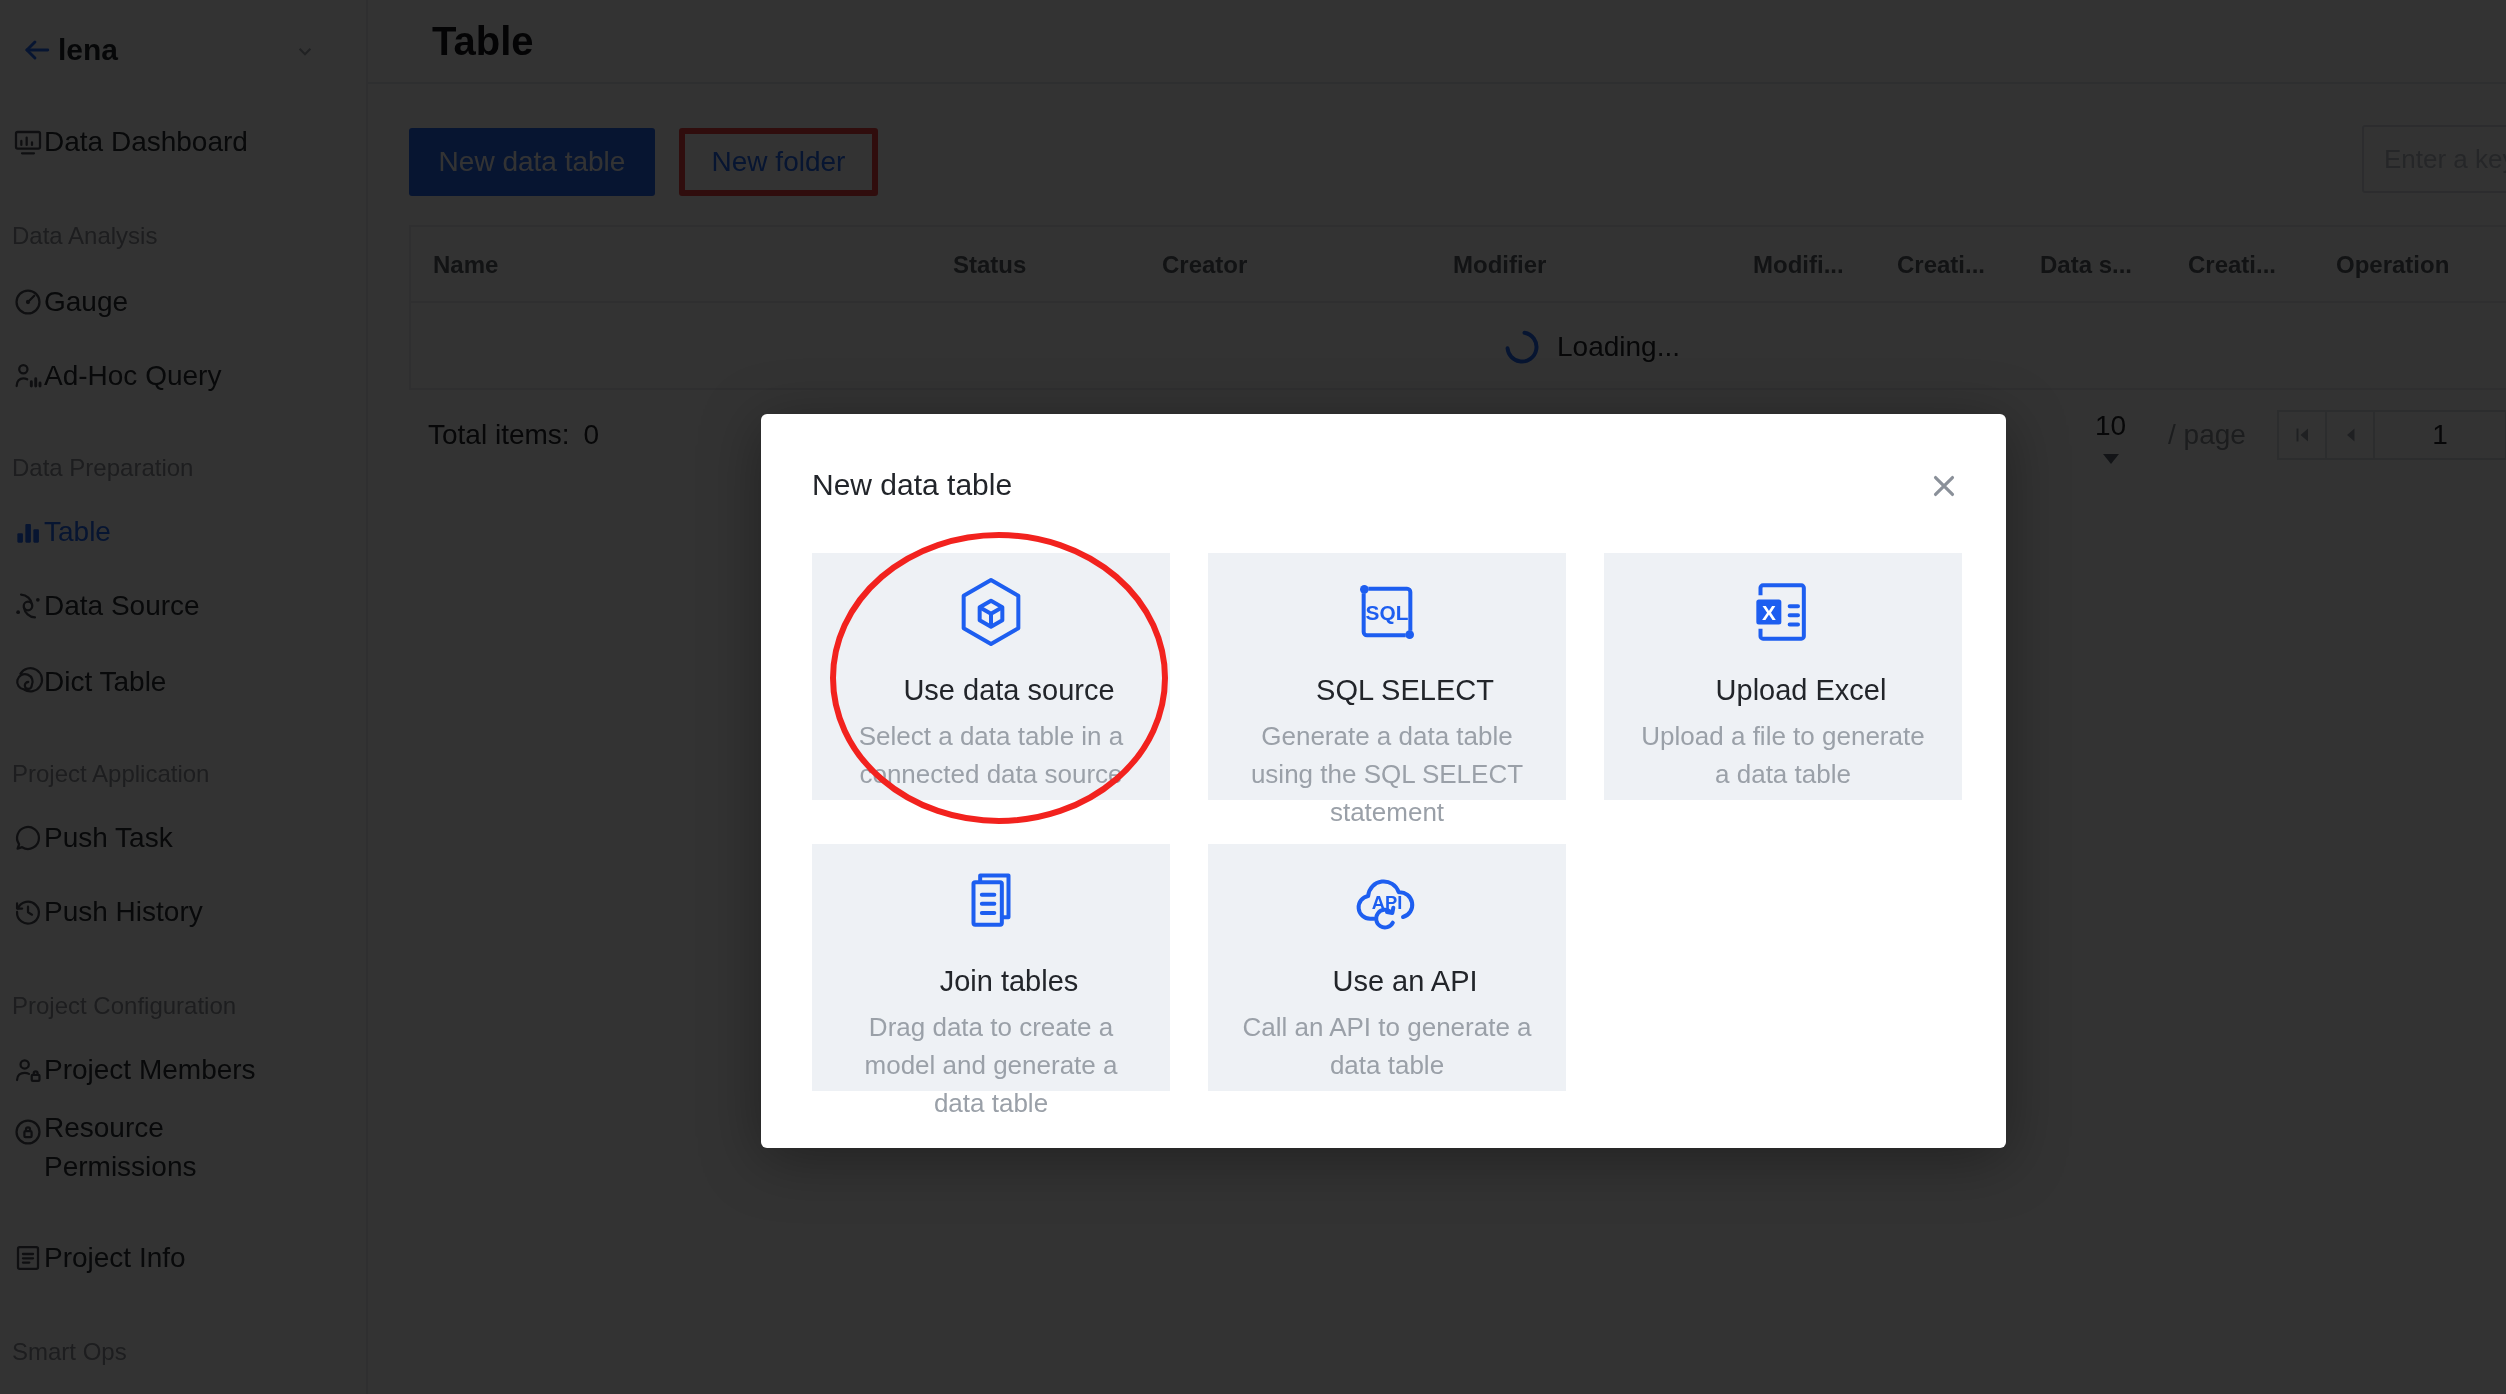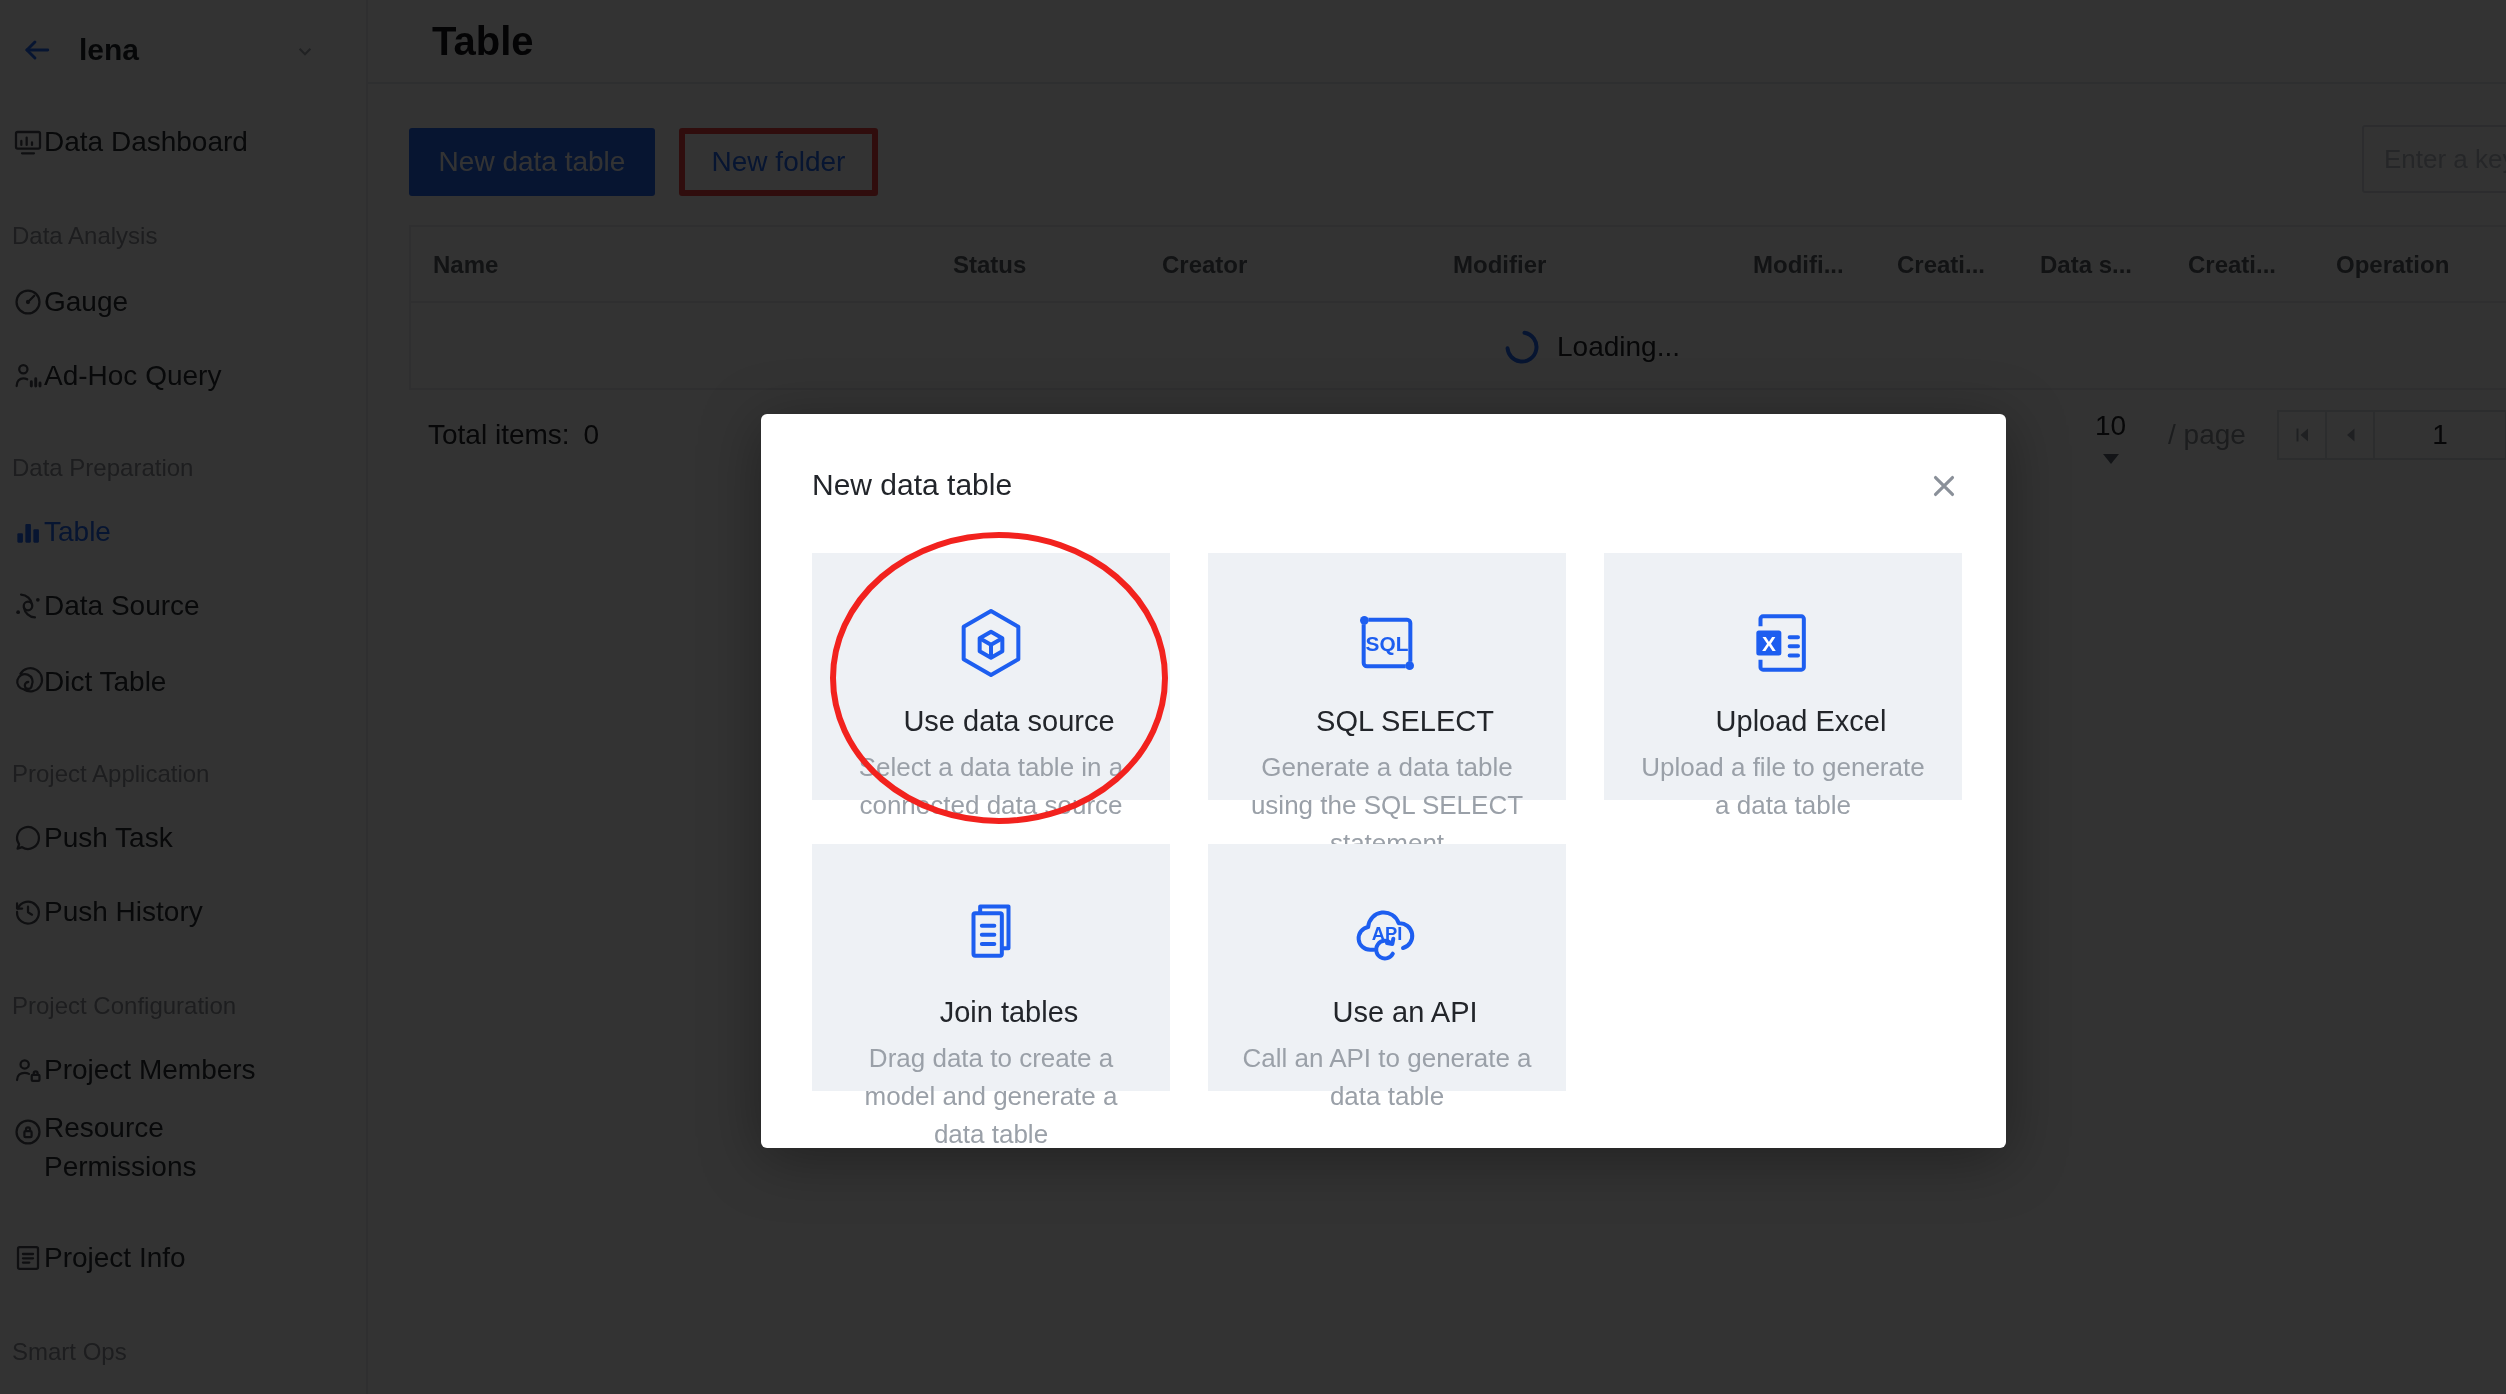--- a/index.html
+++ b/index.html
@@ -5,21 +5,21 @@
   * { margin:0; padding:0; box-sizing:border-box; }
   html,body { width:2506px; height:1394px; }
   body {
     position:relative; overflow:hidden; background:#ffffff;
     font-family:"Liberation Sans", sans-serif; color:#262626;
   }
   
   .sidebar { position:absolute; left:0; top:0; width:368px; height:1394px;
     background:#ffffff; border-right:2px solid #e9ebee; z-index:1; }
   .project-row { position:absolute; left:20px; top:20px; right:0; height:60px;
-    display:flex; align-items:center; gap:27px; cursor:pointer; }
+    display:flex; align-items:center; gap:6px; cursor:pointer; }
   .project-name { font-size:30px; font-weight:bold; color:#1f2329; }
   .project-chevron { position:absolute; right:48px; top:18px; }
   .nav-header { position:absolute; left:12px; height:28px; line-height:28px;
     font-size:24px; color:#8f9399; }
   .nav-item { position:absolute; left:12px; right:6px; height:60px;
     display:flex; align-items:center; cursor:pointer;
     font-size:28px; color:#2b2e33; }
   .nav-item .nav-ic { width:32px; height:32px; flex:0 0 32px; color:#4a4e55; display:flex; }
   .nav-ic svg { width:32px; height:32px; }
   .nav-item.active, .nav-item.active .nav-ic { color:#2468f2; }
@@ -67,21 +67,21 @@
   .modal { position:absolute; left:761px; top:414px; width:1245px; height:734px;
     background:#fff; border-radius:6px; z-index:200;
     box-shadow:0 10px 60px rgba(0,0,0,0.35); }
   .modal-title { position:absolute; left:51px; top:54px; font-size:30px;
     font-weight:500; color:#22252a; }
   .modal-close { position:absolute; right:44px; top:54px; width:36px; height:36px;
     background:none; border:none; cursor:pointer; padding:0; }
   .cards { position:absolute; left:51px; top:139px; width:1160px;
     display:flex; flex-wrap:wrap; column-gap:38px; row-gap:44px; }
   .card { width:358px; height:247px; background:#eef1f5; display:flex;
-    flex-direction:column; align-items:center; padding-top:50px; cursor:pointer; }
+    flex-direction:column; align-items:center; padding-top:19px; cursor:pointer; }
   .card-ic { height:80px; display:flex; align-items:center; }
   .card-ic svg { width:80px; height:80px; }
   .card-title { margin-top:22px; font-size:29px; color:#22252a;margin-left:36px; }
   .card-desc { margin-top:10px; font-size:26px; line-height:38px; color:#9aa0a8;
     text-align:center; padding:0 28px; }
   .annotation { position:absolute; left:827px; top:528px; z-index:300; pointer-events:none; }
 </style>
 </head>
 <body>
 

